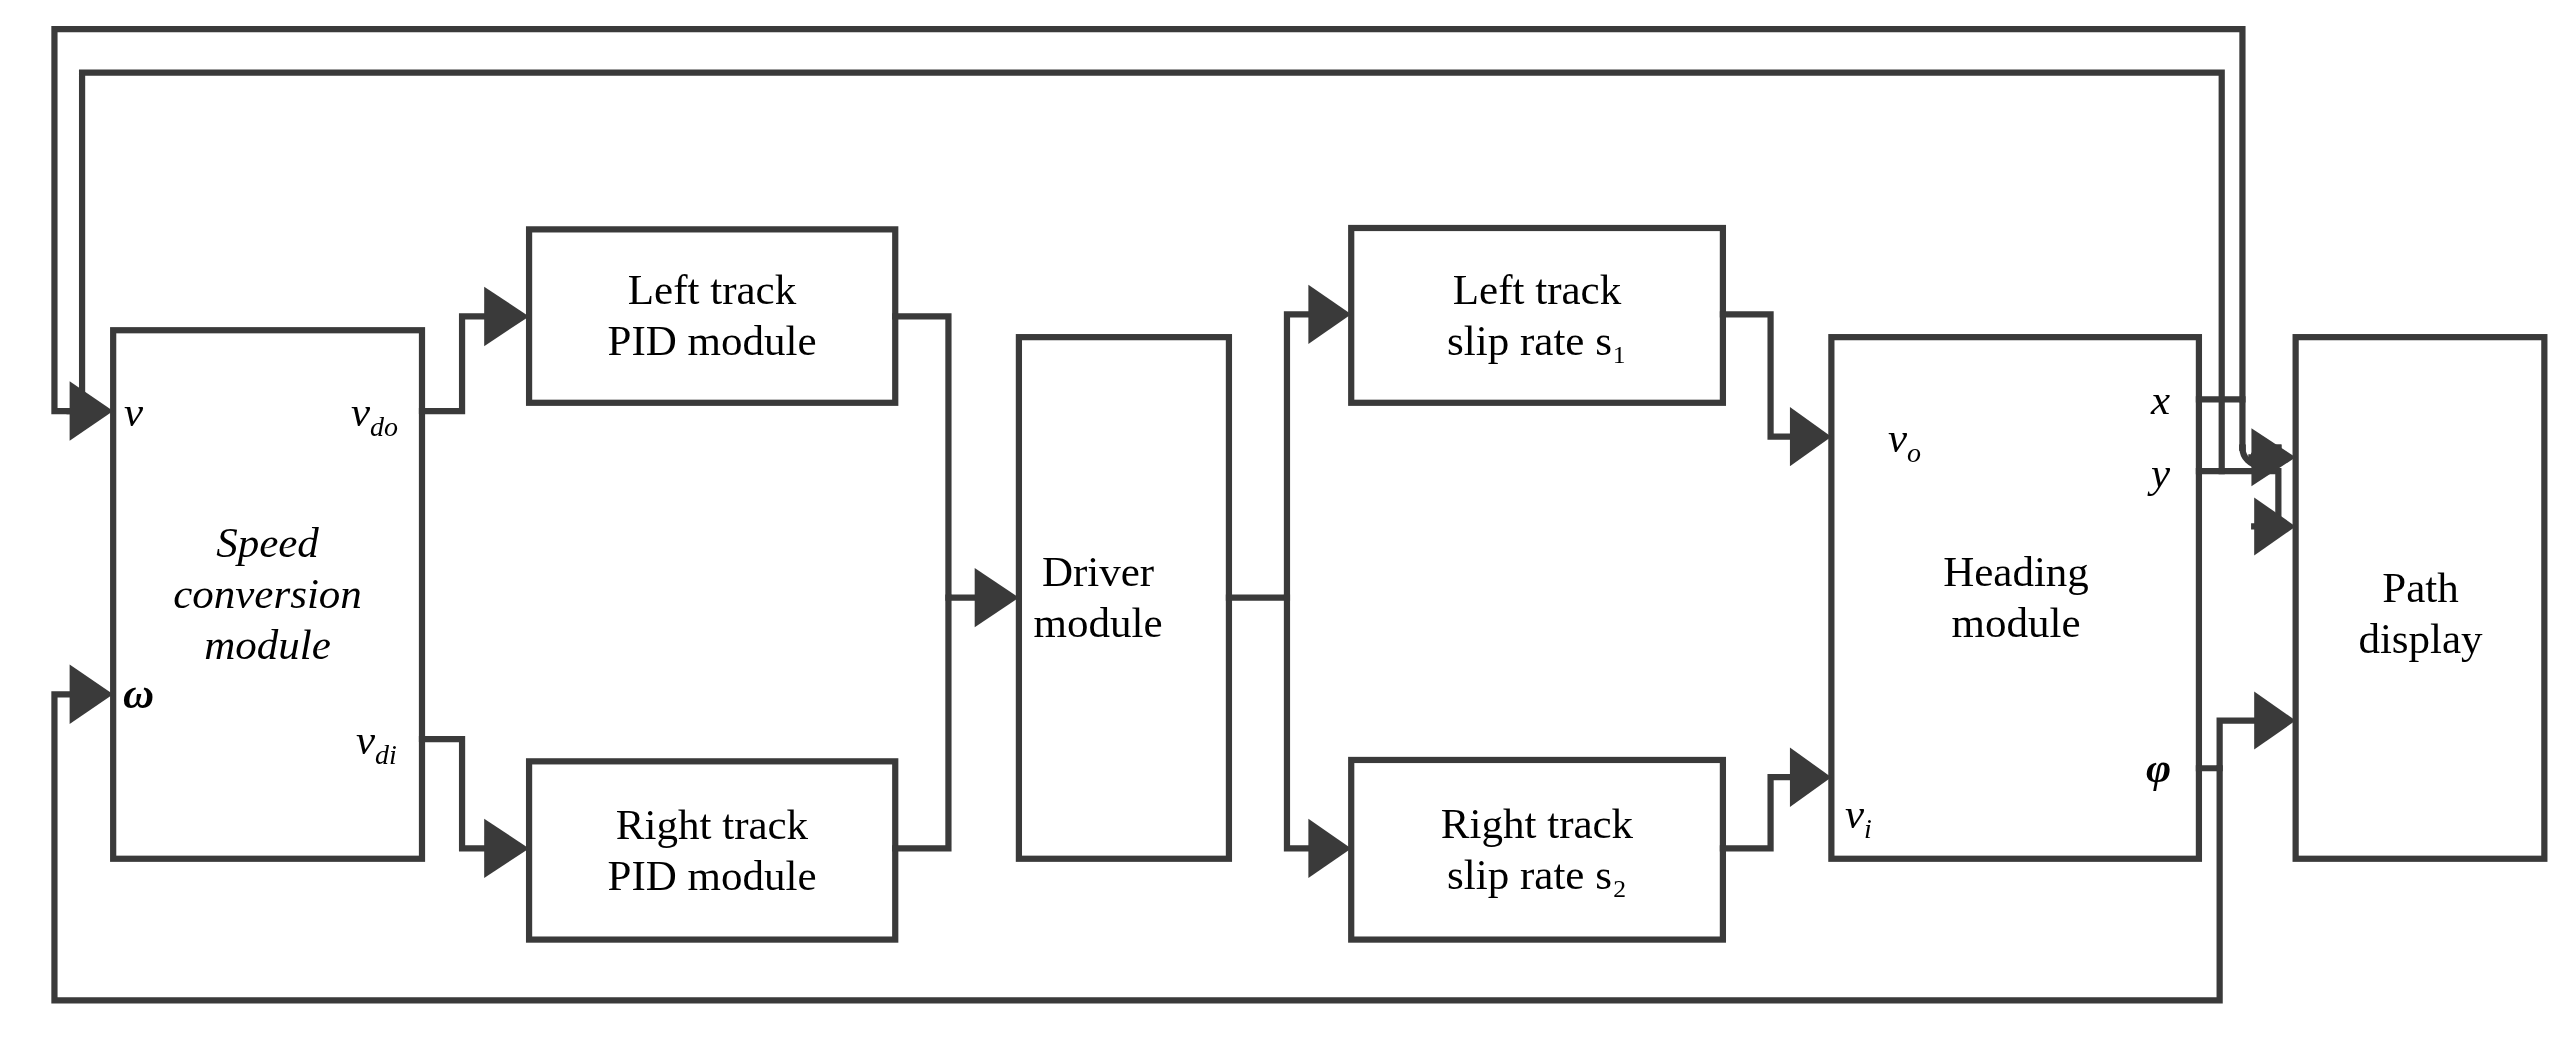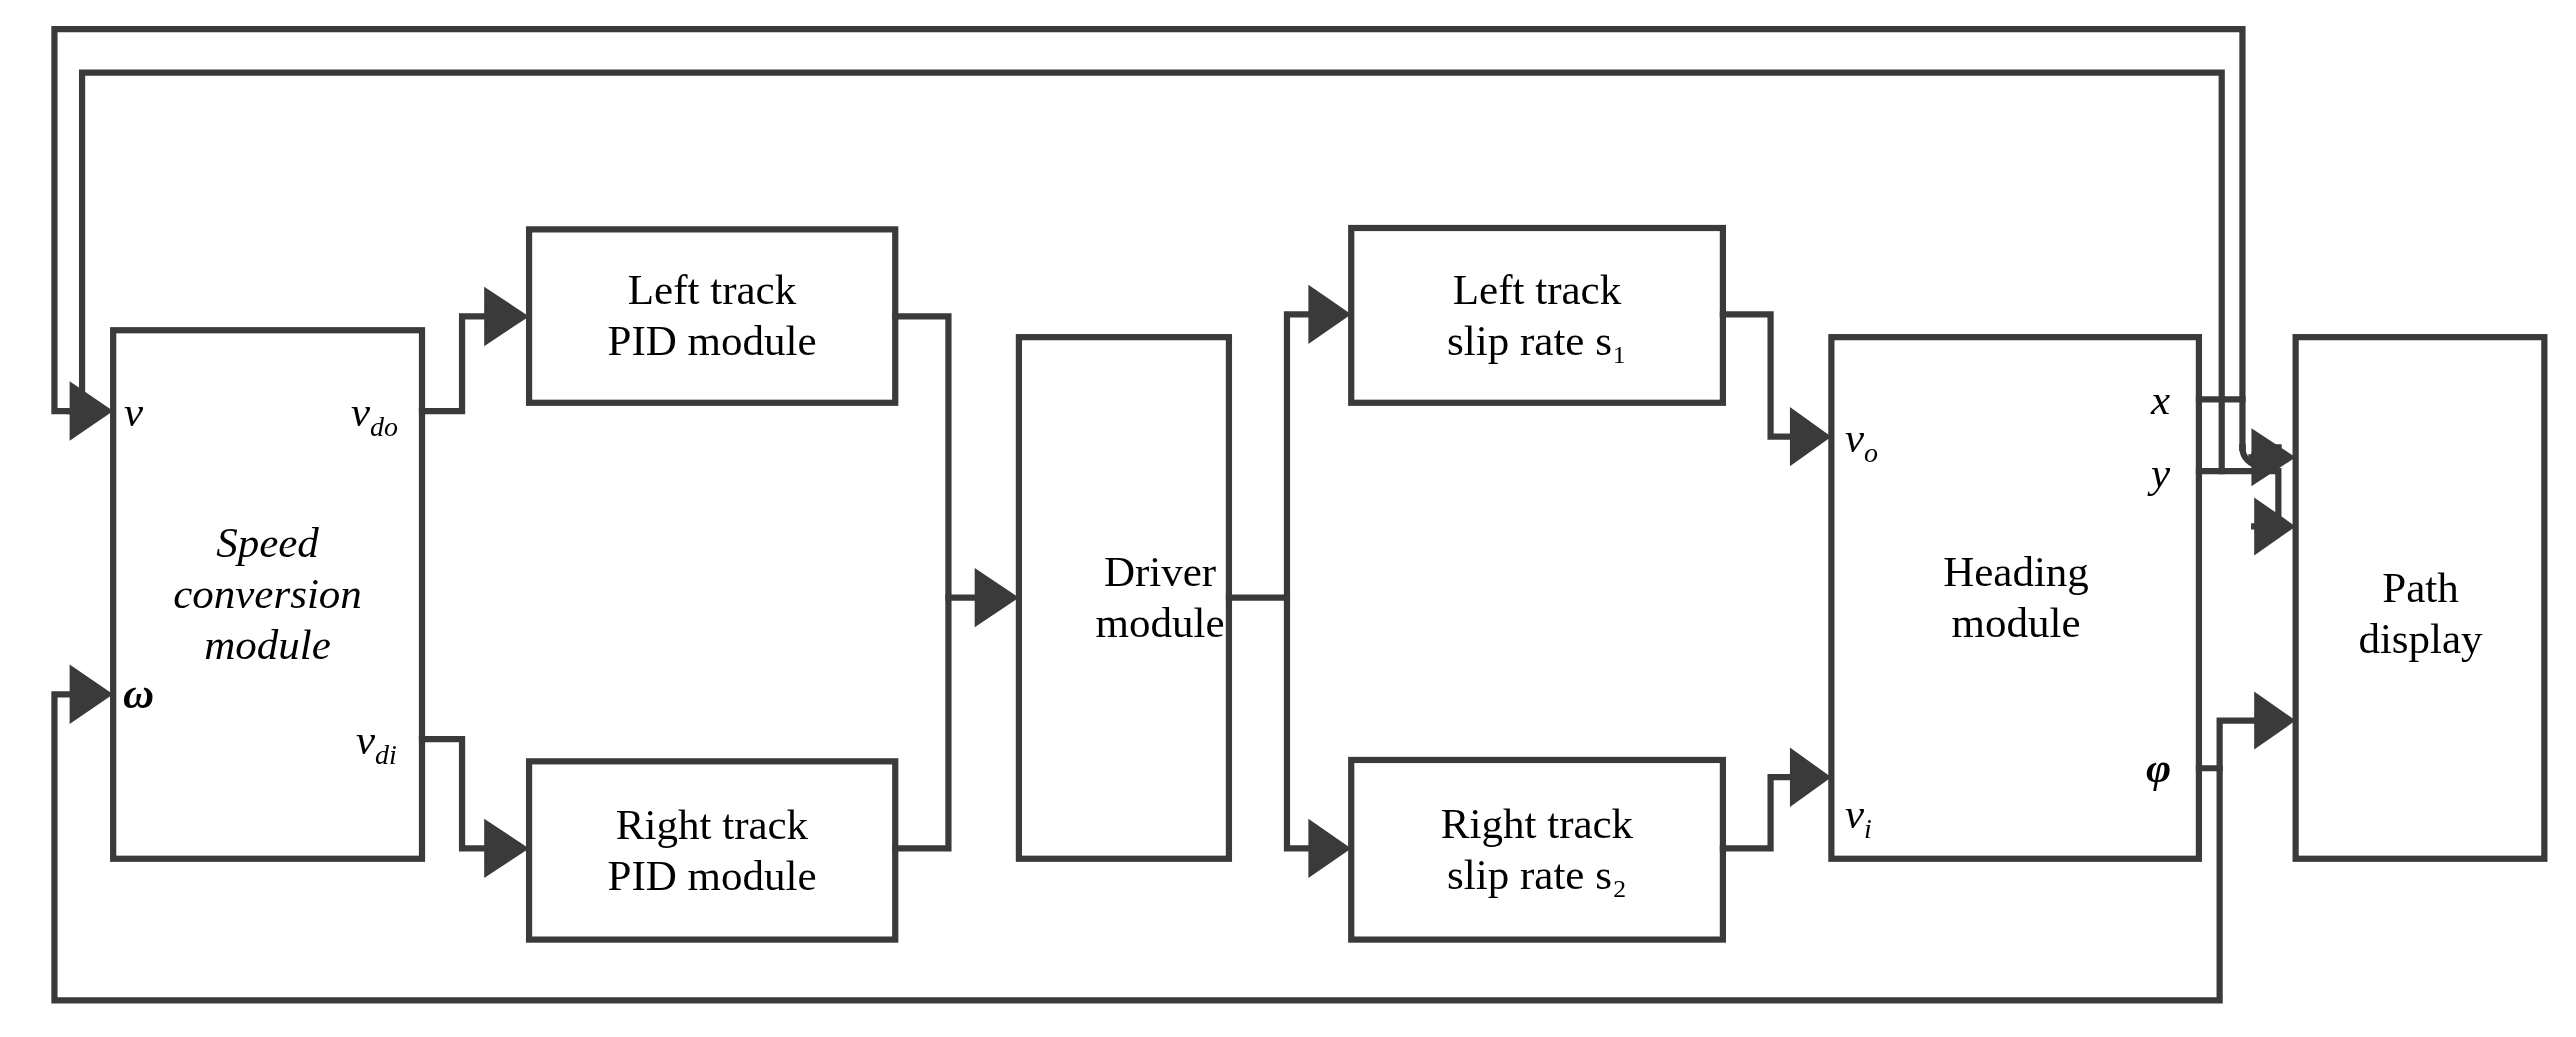--- a/index.html
+++ b/index.html
@@ -97,21 +97,21 @@
   <div class="blk-label" style="left:529px;top:229px;width:366px;height:173px;">
     <span>Left track</span>
     <span>PID module</span>
   </div>
 
   <div class="blk-label" style="left:529px;top:762px;width:366px;height:178px;">
     <span>Right track</span>
     <span>PID module</span>
   </div>
 
-  <div class="blk-label" style="left:1055px;top:337px;width:210px;height:522px;">
+  <div class="blk-label" style="left:993px;top:337px;width:210px;height:522px;">
     <span>Driver</span>
     <span>module</span>
   </div>
 
   <div class="blk-label" style="left:1351px;top:228px;width:372px;height:175px;">
     <span>Left track</span>
     <span>slip rate s₁</span>
   </div>
 
   <div class="blk-label" style="left:1351px;top:760px;width:372px;height:180px;">
@@ -134,21 +134,21 @@
   <span class="port" style="left:123px;top:669px;font-weight:bold;">ω</span>
 
   <span class="port" style="left:351px;top:387px;text-align:right;">
     <span>v</span><sub>do</sub>
   </span>
 
   <span class="port" style="left:356px;top:715px;">
     <span>v</span><sub>di</sub>
   </span>
 
-  <span class="port" style="left:1845px;top:413px;">
+  <span class="port" style="left:1888px;top:413px;">
     <span>v</span><sub>o</sub>
   </span>
 
   <span class="port" style="left:1845px;top:753px;margin-top:36px;">
     <span>v</span><sub>i</sub>
   </span>
 
   <span class="port" style="left:2151px;top:375px;">x</span>
 
   <span class="port" style="left:2151px;top:448px;">y</span>

